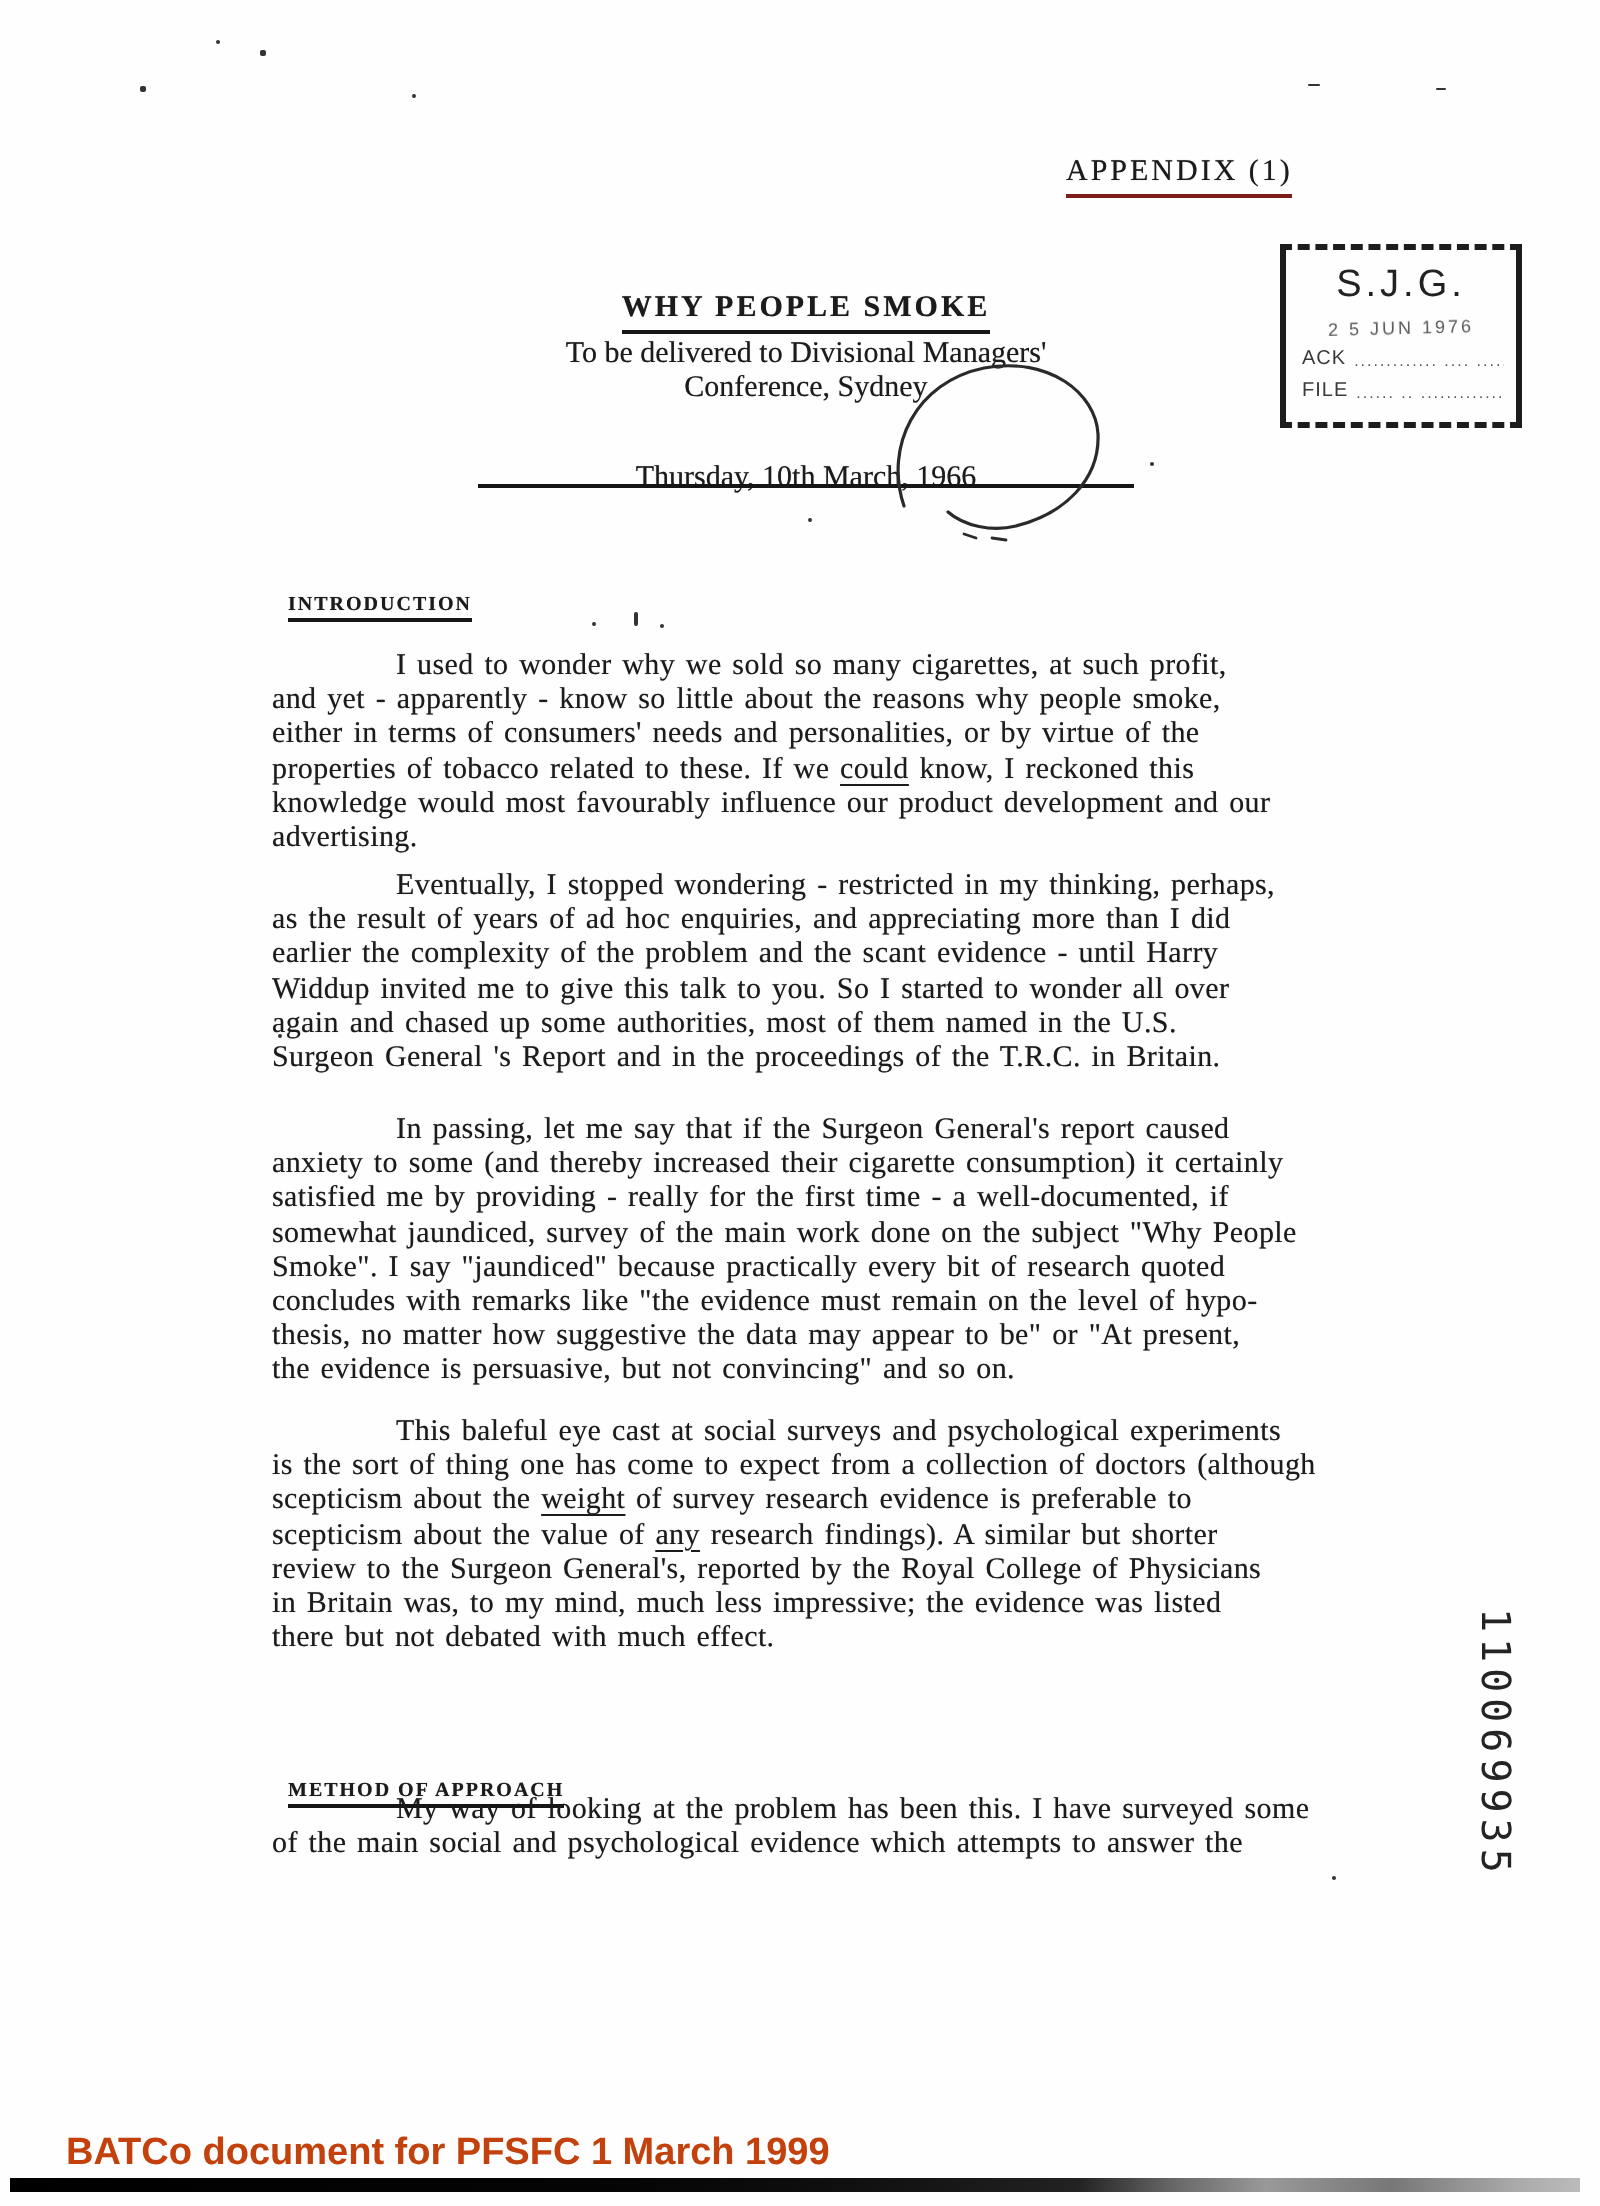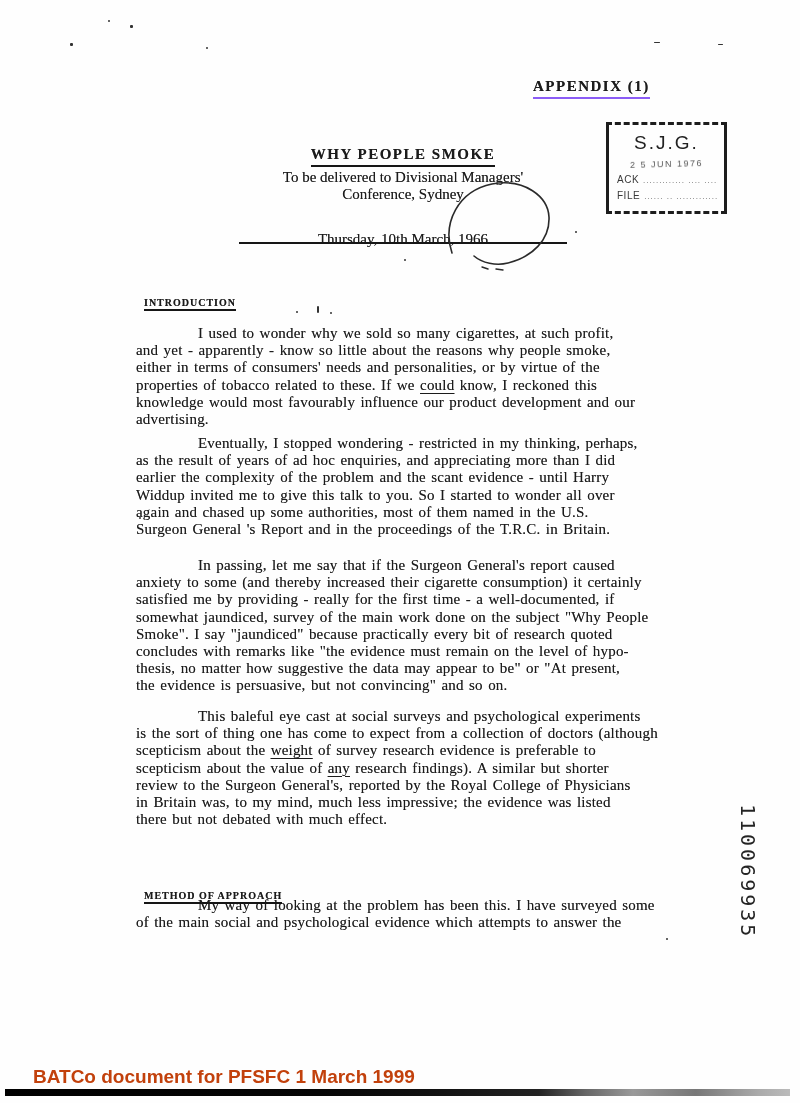--- a/index.html
+++ b/index.html
@@ -9,27 +9,27 @@
     width: 800px;
     height: 1103px;
     background: #fefefe;
     overflow: hidden;
     font-family: "Liberation Serif", serif;
     color: #1b1b1b;
   }
   
   .appendix {
     position: absolute; left: 533px; top: 78px;
-    font-size: 15px; font-weight: bold; letter-spacing: 1.5px;
-    border-bottom: 2px solid #8b5cf6; padding-bottom: 2px;
+    font-size: 15px; font-weight: normal; letter-spacing: 1.5px;
+    border-bottom: 2px solid #7f1d1d; padding-bottom: 2px;
     text-shadow: 0 0 0.4px rgba(0,0,0,.6);
   }
   
   .stamp {
-    position: absolute; left: 606px; top: 122px; width: 121px; height: 92px;
+    position: absolute; left: 640px; top: 122px; width: 121px; height: 92px;
     border: 3px solid #1d1d1d;
     border-top-style: dashed; border-bottom-style: dashed;
     font-family: "Liberation Sans", sans-serif;
   }
   .stamp-initials {
     text-align: center; margin-top: 7px;
     font-size: 19px; letter-spacing: 2px; color: #222;
   }
   .stamp-date {
     text-align: center; margin-top: 5px;

